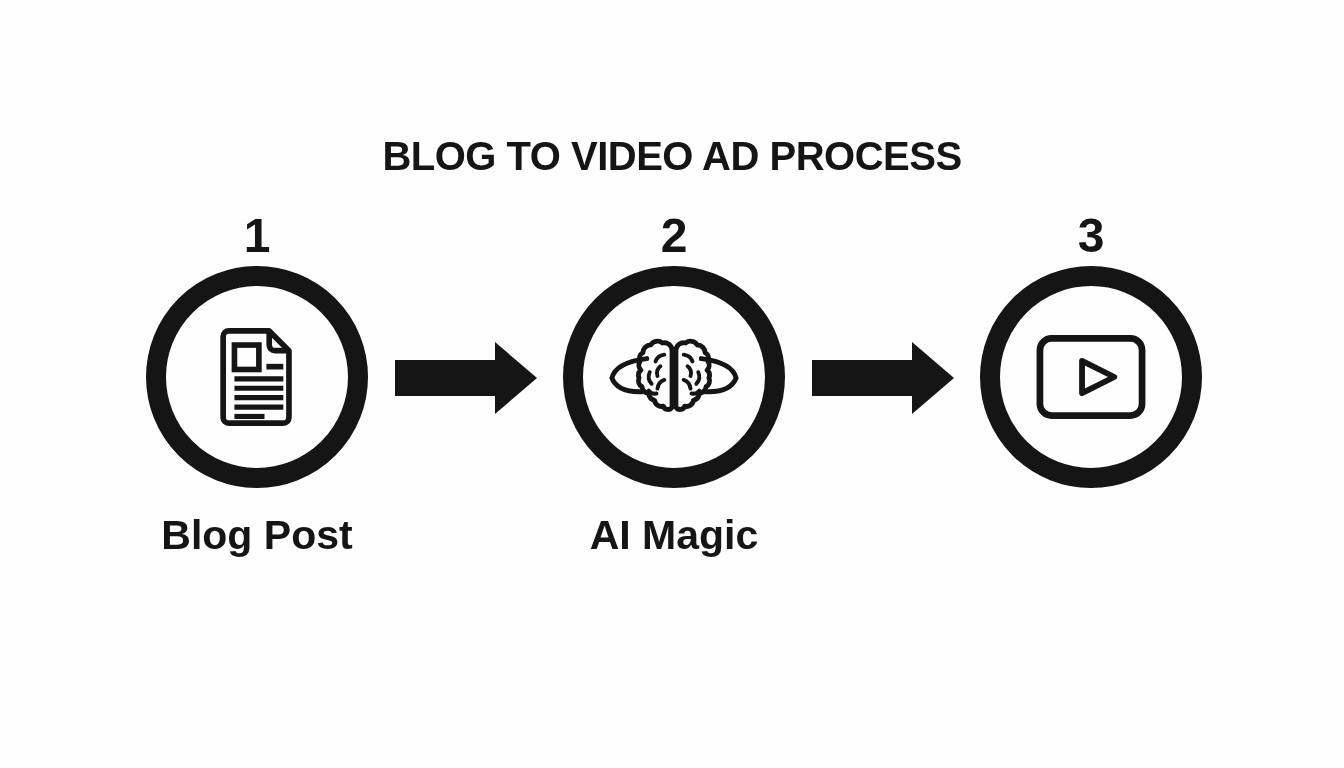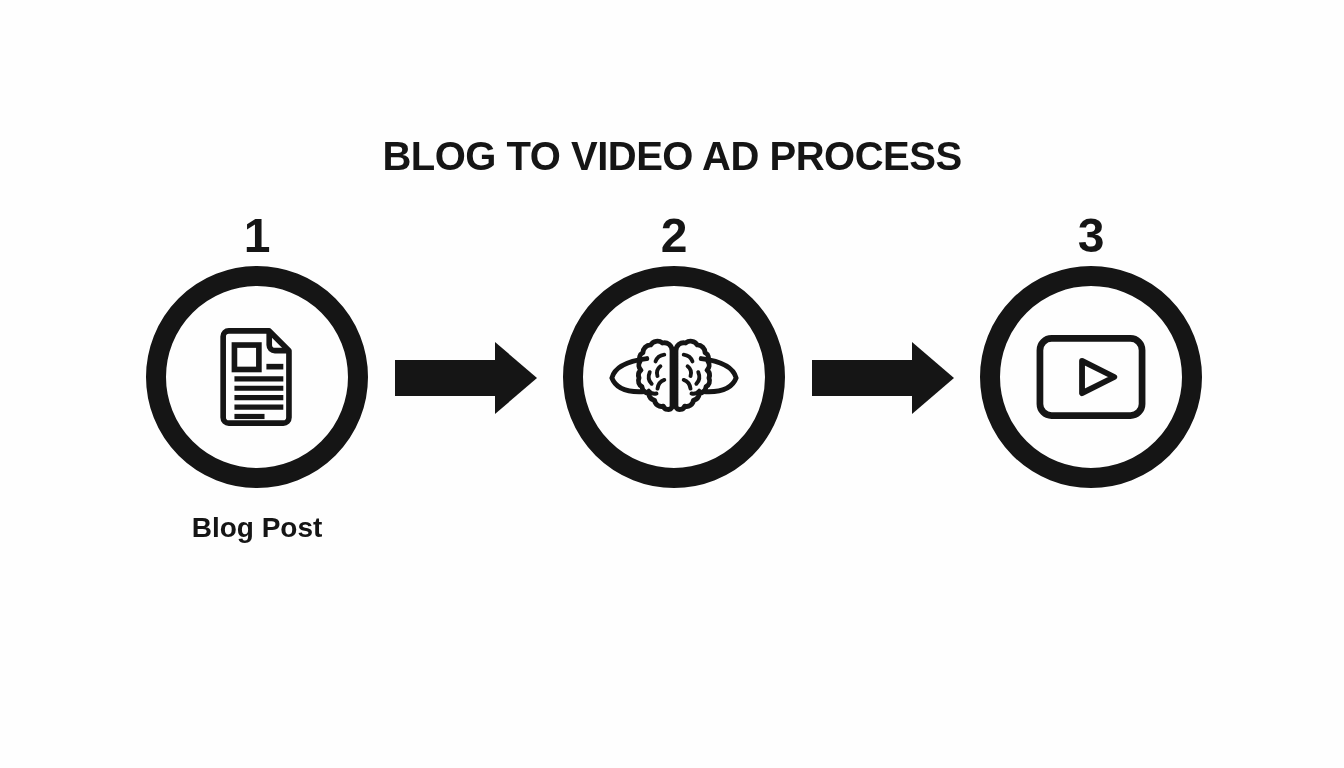--- a/index.html
+++ b/index.html
@@ -56,21 +56,21 @@
     display: flex;
     align-items: center;
     justify-content: center;
   }
   .step-label {
     position: absolute;
     top: 300px;
     width: 320px;
     left: -40px;
     text-align: center;
-    font-size: 28px;
+    font-size: 41px;
     font-weight: 700;
     color: var(--ink, #151515);
   }
   .flow-arrow {
     position: absolute;
     top: 342px;
     width: 142px;
     height: 72px;
   }
   .arrow-1 { left: 395px; }
@@ -148,20 +148,21 @@
           <path d="M88,62 q5,1 8,-3" stroke-width="4"></path>
 
           <path d="M60,22 q-7,1 -9,7" stroke-width="4"></path>
           <path d="M56,34 q-5,4 -3,10" stroke-width="4"></path>
           <path d="M45,40 q-3,7 2,12" stroke-width="4"></path>
           <path d="M60,48 q-6,2 -7,9" stroke-width="4"></path>
           <path d="M52,62 q-5,1 -8,-3" stroke-width="4"></path>
         </svg>
       </span>
     </div>
+    <div class="step-label">AI Magic</div>
   </div>
 
   <div class="flow-arrow arrow-2">
     <div class="shaft"></div>
     <div class="head"></div>
   </div>
 
   <div class="step step-3">
     <div class="step-number">3</div>
     <div class="step-circle">

